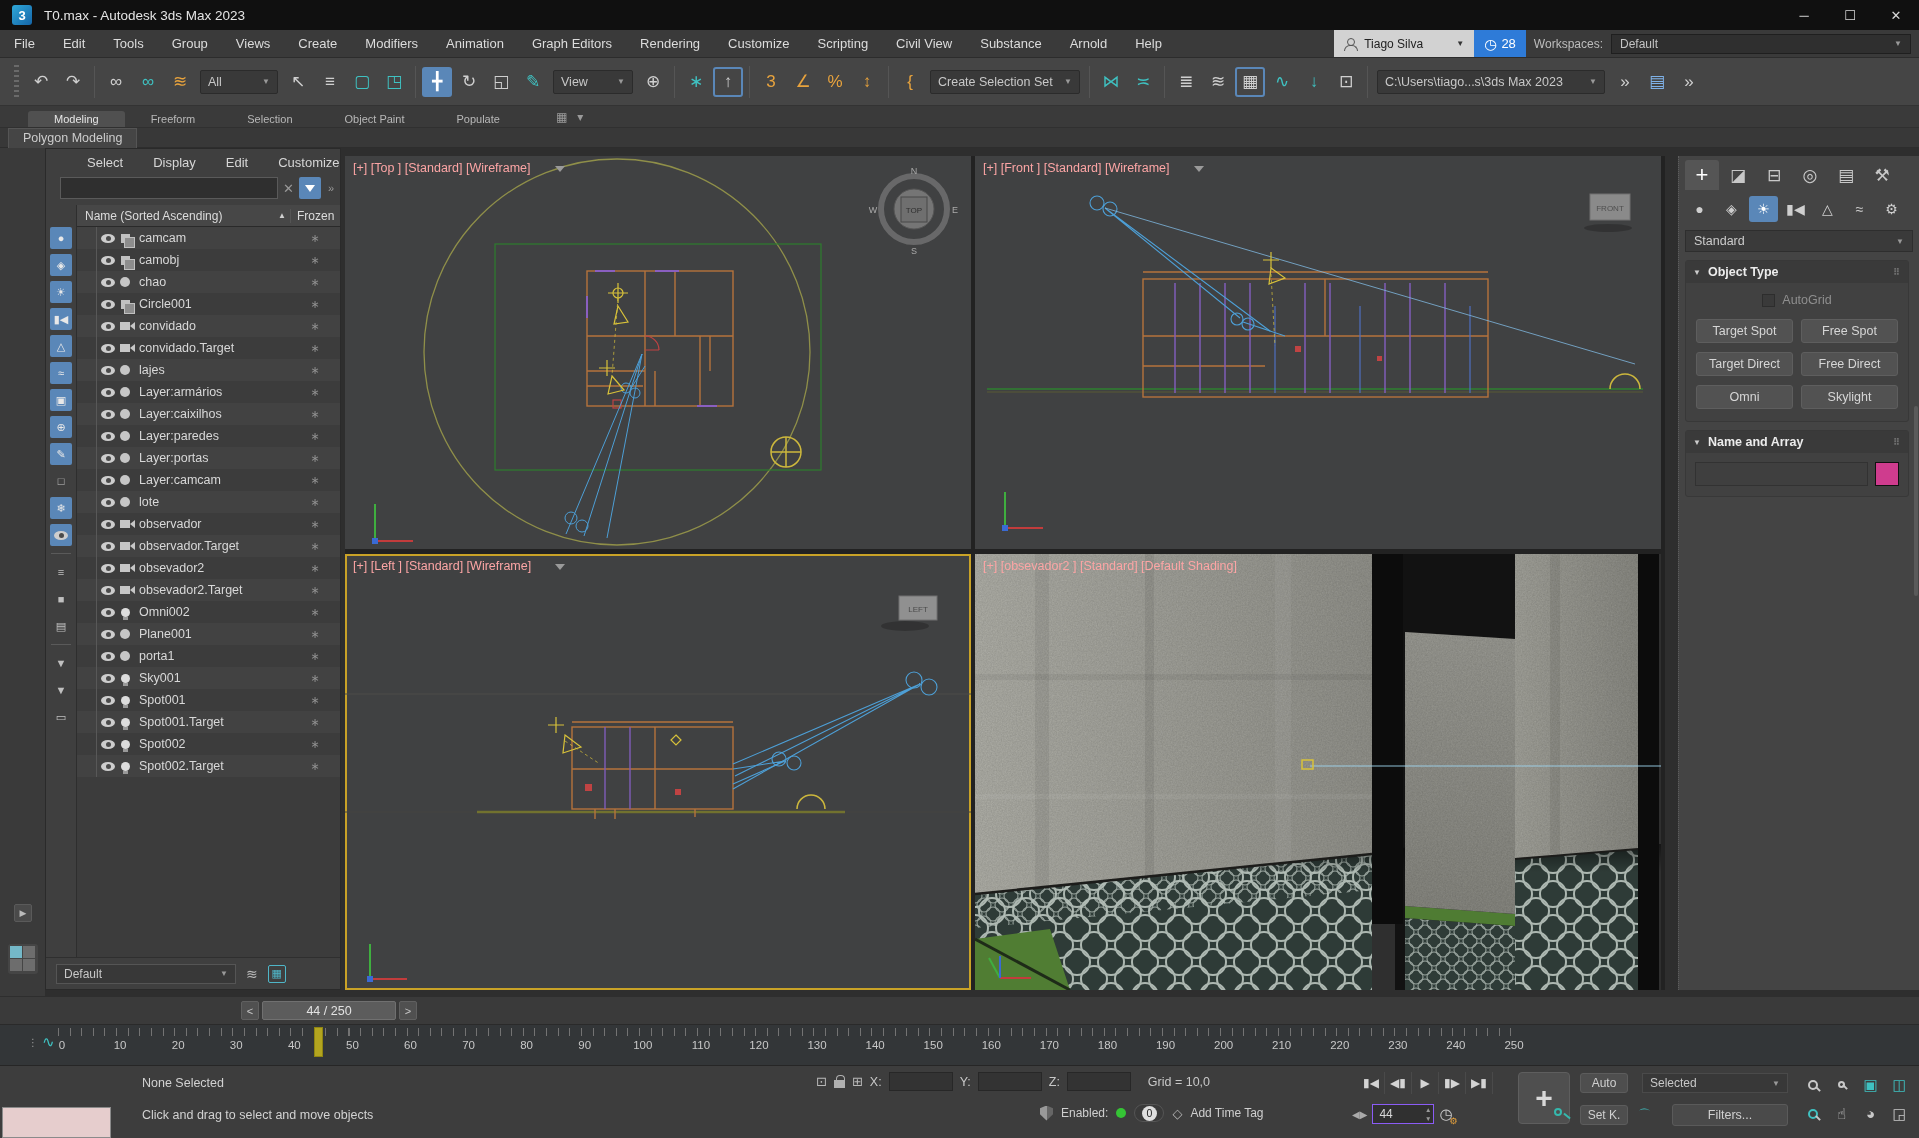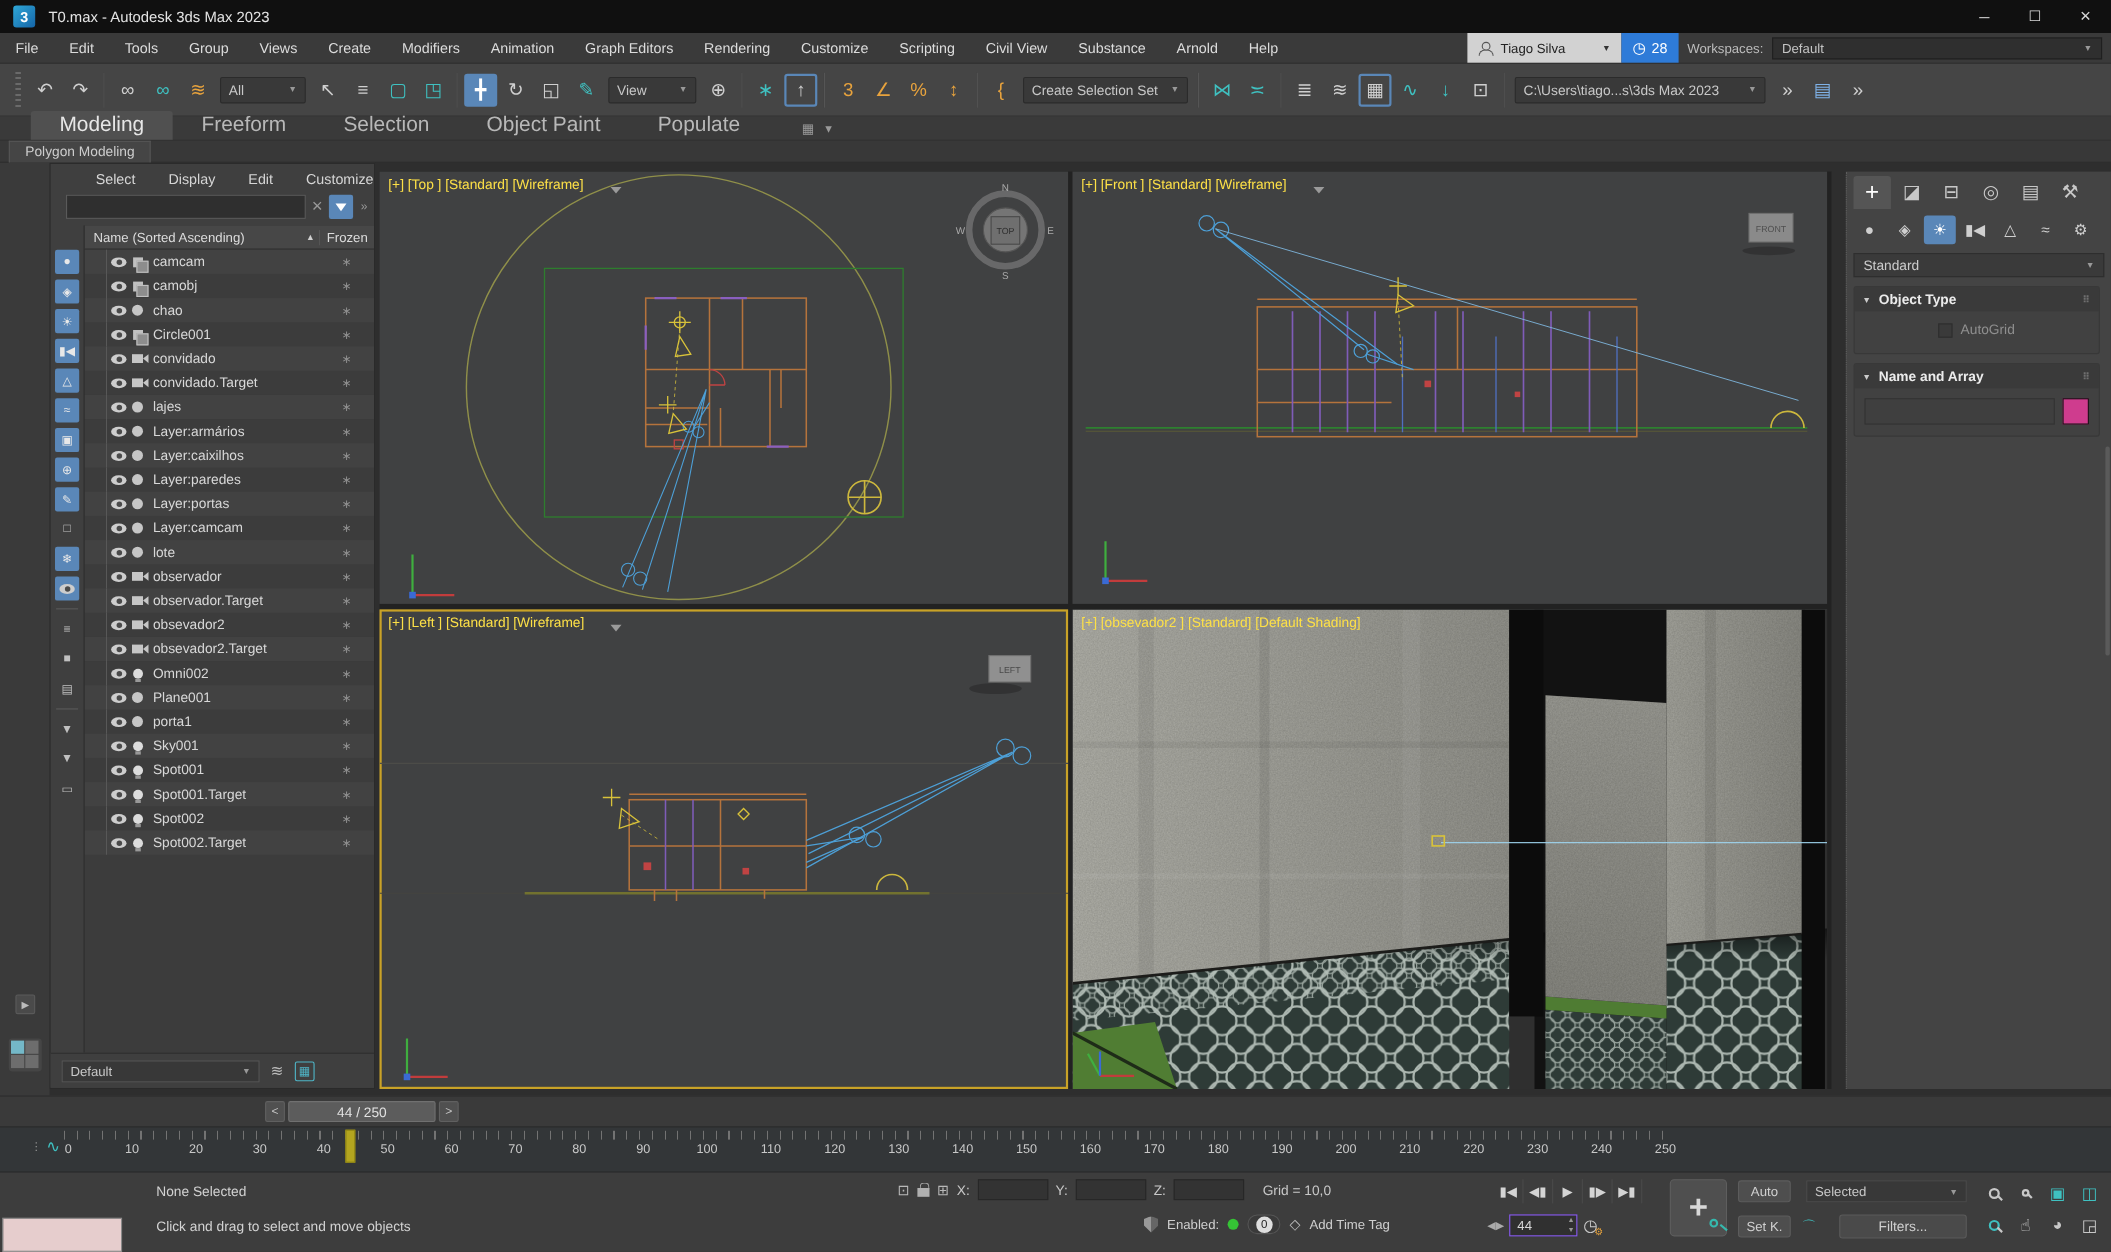--- a/index.html
+++ b/index.html
@@ -37,21 +37,21 @@
     color:#cfcfcf;font-size:17px;}
   .tb-btn.active{background:#5a87b8;color:#fff;}
   .tb-btn.outline{border:2px solid #5a87b8;}
   .tb-btn .yellow{color:#e8a33d;} .tb-btn .teal{color:#3fc1c1;} .tb-btn .save{color:#7fb2e8;}
   .tb-div{width:1px;height:32px;background:#353535;border-right:1px solid #555;margin:0 5px;}
   .tb-dd{height:24px;background:#393939;border:1px solid #2b2b2b;border-radius:2px;display:flex;align-items:center;
     padding:0 7px;margin:0 4px;color:#c8c8c8;font-size:12.5px;white-space:nowrap;}
 
   
   #ribbon{position:absolute;left:0;top:106px;width:1919px;height:22px;background:#3a3a3a;display:flex;align-items:flex-end;padding-left:28px;border-bottom:1px solid #303030;}
-  .rib-tab{padding:2px 26px;color:#b8b8b8;font-size:19px;}
+  .rib-tab{padding:2px 26px;color:#b8b8b8;font-size:11px;}
   .rib-tab.active{background:#505050;border-radius:3px 3px 0 0;color:#e6e6e6;}
   #ribbon-extra{margin-left:30px;display:flex;gap:10px;align-items:center;color:#9a9a9a;padding-bottom:3px;}
   #polybar{position:absolute;left:0;top:128px;width:1919px;height:20px;background:#383838;border-bottom:1px solid #2d2d2d;padding-left:35px;}
   #poly-tab{position:absolute;left:8px;top:0px;height:20px;padding:0 14px;background:#454545;border:1px solid #555;border-bottom:none;color:#cccccc;font-size:12.5px;line-height:19px;}
 
   
   #main{position:absolute;left:0;top:148px;width:1919px;height:848px;background:#2e2e2e;}
   #leftstrip{position:absolute;left:0;top:0;width:45px;height:848px;background:#3a3a3a;}
   #expand-btn{position:absolute;left:14px;top:756px;width:18px;height:18px;background:#4a4a4a;border:1px solid #5a5a5a;border-radius:2px;color:#bbb;font-size:9px;display:flex;align-items:center;justify-content:center;}
   #layout-tab-icon{position:absolute;left:8px;top:796px;width:30px;height:30px;background:#454545;border-radius:3px;display:grid;grid-template-columns:12px 12px;grid-template-rows:12px 12px;gap:1px;padding:2px;}
@@ -96,21 +96,21 @@
   #exp-footer{position:absolute;left:0;bottom:0;width:100%;height:32px;border-top:1px solid #2f2f2f;display:flex;align-items:center;padding:0 10px;gap:10px;background:#3f3f3f;}
   #preset-dd{width:180px;height:20px;background:#383838;border:1px solid #555;display:flex;align-items:center;padding:0 7px;color:#c8c8c8;}
   .foot-ic{color:#bbb;font-size:14px;}
   .foot-ic.grid{width:18px;height:18px;border:1.5px solid #4fb6c8;border-radius:2px;color:#4fb6c8;font-size:11px;display:flex;align-items:center;justify-content:center;}
 
   
   #viewports{position:absolute;left:345px;top:8px;width:1320px;height:834px;display:grid;
     grid-template-columns:626px 686px;grid-template-rows:393px 436px;gap:5px 4px;background:#222;}
   .vp{position:relative;background:#404142;overflow:hidden;}
   .vp.active{outline:2px solid #c9a227;outline-offset:-2px;}
-  .vp-label{position:absolute;left:8px;top:5px;color:#fde047;font-size:12.5px;z-index:3;display:flex;gap:24px;align-items:flex-end;}
+  .vp-label{position:absolute;left:8px;top:5px;color:#fca5a5;font-size:12.5px;z-index:3;display:flex;gap:24px;align-items:center;}
   .vp-funnel{width:0;height:0;border-left:5px solid transparent;border-right:5px solid transparent;border-top:6px solid #9a9a9a;position:relative;top:1px;}
   .vp svg{position:absolute;left:0;top:0;width:100%;height:100%;}
 
   
   #timeslider{position:absolute;left:0;top:996px;width:1919px;height:28px;background:#3a3a3a;border-top:1px solid #2e2e2e;}
   .ts-btn{position:absolute;top:4px;width:18px;height:19px;background:#505050;border:1px solid #606060;border-radius:2px;color:#c8c8c8;font-size:11px;display:flex;align-items:center;justify-content:center;}
   #ts-handle{position:absolute;left:262px;top:4px;width:134px;height:19px;background:#5c5c5c;border:1px solid #707070;border-radius:2px;color:#e2e2e2;display:flex;align-items:center;justify-content:center;font-size:12.5px;}
   #trackbar{position:absolute;left:0;top:1024px;width:1919px;height:42px;background:#333638;border-top:1px solid #2a2a2a;border-bottom:1px solid #262626;}
   #tb-curve-icon{position:absolute;left:28px;top:8px;color:#3fc1c1;font-size:15px;display:flex;gap:3px;align-items:center;}
   #tb-curve-icon .dots{color:#999;font-size:10px;letter-spacing:1px;}
@@ -1002,20 +1002,28 @@
     <div class="rollout">
       <div class="rollout-hd">
         <span class="tri">▼</span>
         <span>Object Type</span>
         <span class="grip">⠿</span>
       </div>
       <div id="autogrid-row">
         <span id="autogrid-cb"></span>
         <span id="autogrid-label">AutoGrid</span>
       </div>
+      <div id="objtype-grid">
+          <div class="ot-btn">Target Spot</div>
+          <div class="ot-btn">Free Spot</div>
+          <div class="ot-btn">Target Direct</div>
+          <div class="ot-btn">Free Direct</div>
+          <div class="ot-btn">Omni</div>
+          <div class="ot-btn">Skylight</div>
+        </div>
     </div>
     <div class="rollout">
       <div class="rollout-hd">
         <span class="tri">▼</span>
         <span>Name and Array</span>
         <span class="grip">⠿</span>
       </div>
       <div id="nc-row">
         <div id="nc-field"></div>
         <div id="nc-swatch" style="background: rgb(207, 60, 142);"></div>

